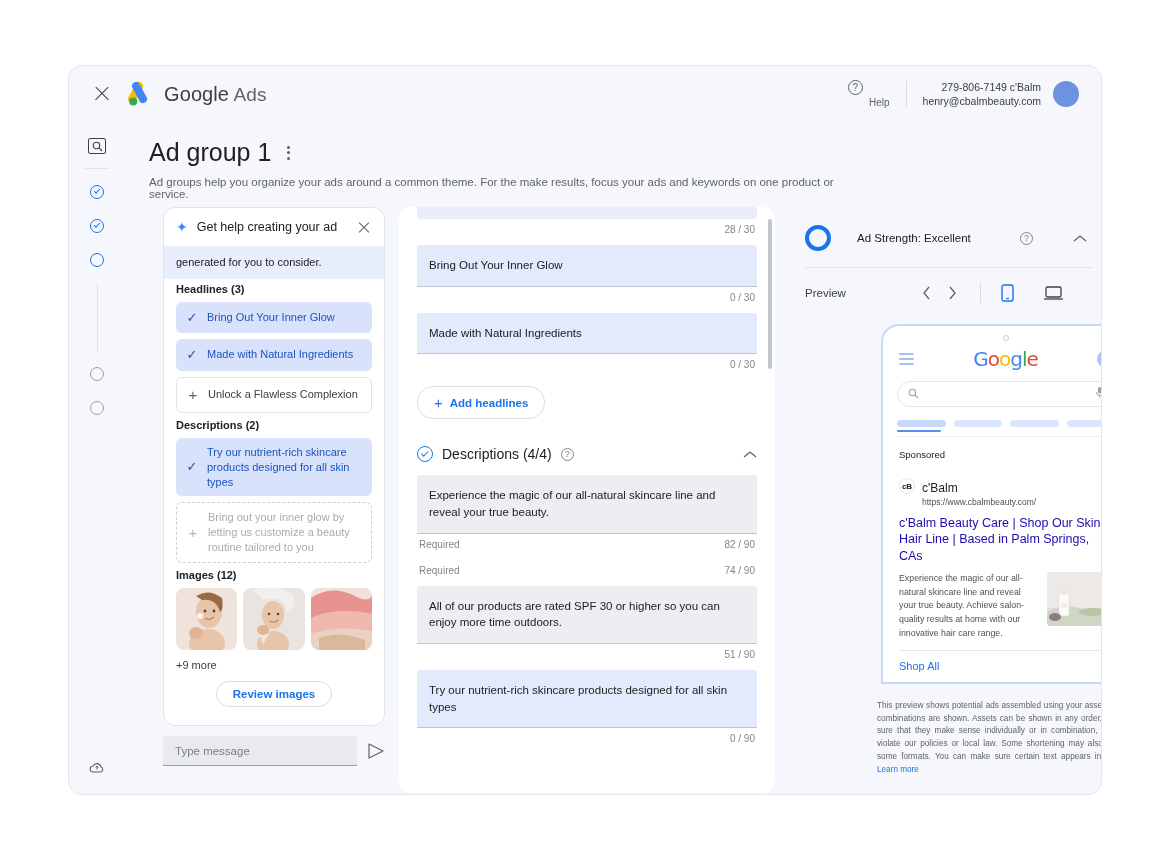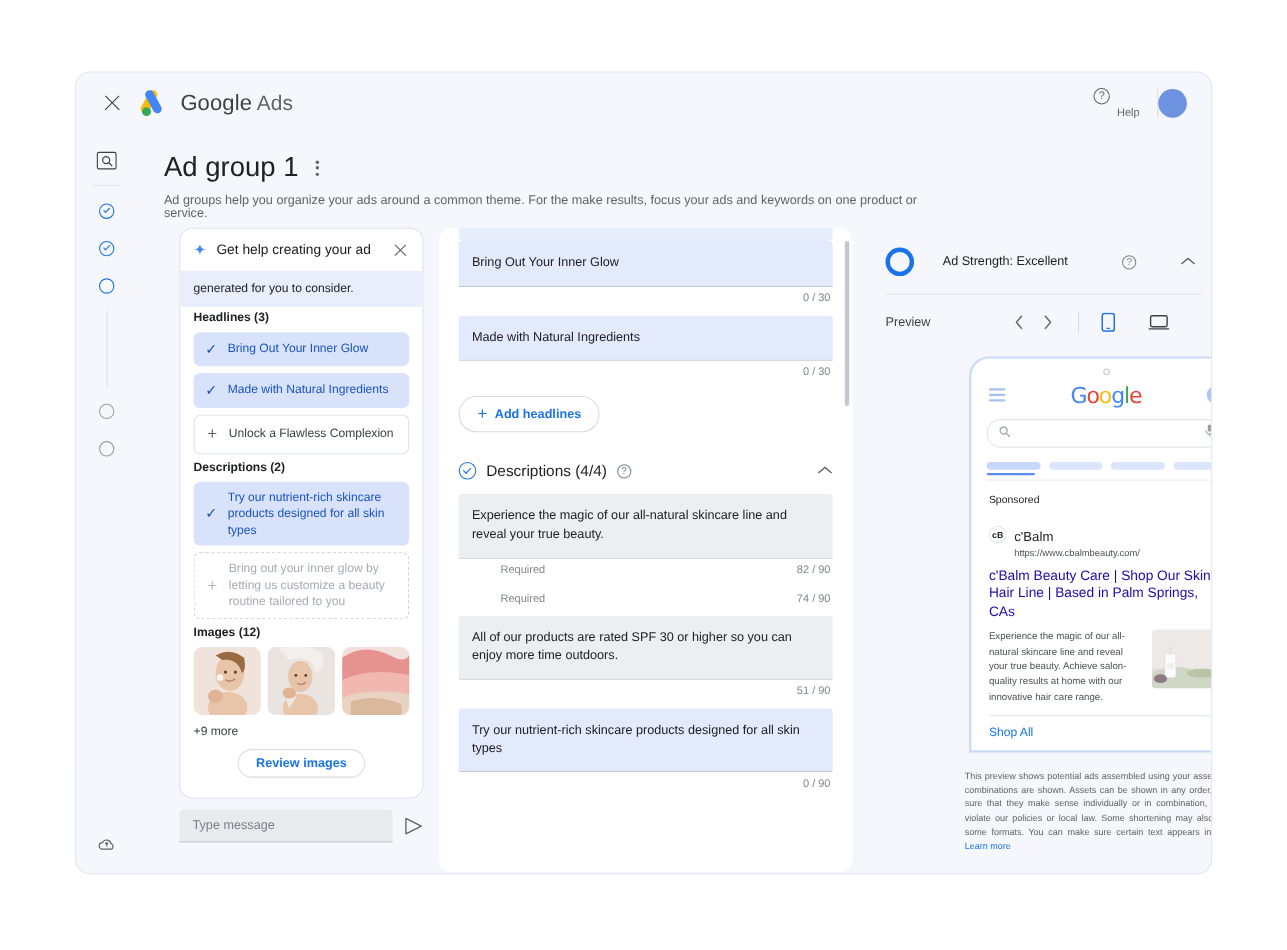--- a/index.html
+++ b/index.html
@@ -165,21 +165,21 @@
   
   .col-main {
     position: absolute; left: 330px; top: 141px;
     width: 376px; height: 586px;
     background: #fff; border-radius: 12px;
     overflow: hidden;
   }
   .main-scroll { padding: 0 18px; position: relative; }
   .cut-box { height: 14px; background: #e8edfa; border-radius: 0 0 4px 4px; margin-top: -2px; }
   .counter { text-align: right; font-size: 10px; color: #80868b; padding: 5px 2px 10px; }
-  .counter.left-pair { display: flex; justify-content: space-between; margin-left: 36px; }
+  .counter.left-pair { display: flex; justify-content: space-between; }
   .counter .req { color: #80868b; }
 
   .asset {
     padding: 12px 12px; font-size: 11.5px; color: #202124; line-height: 1.45;
     border-bottom: 1px solid #c0c4cc; border-radius: 3px 3px 0 0;
   }
   .asset.blue { background: #e3eafb; }
   .asset.gray { background: #eceef1; }
 
   .add-btn {
@@ -312,20 +312,24 @@
         <span>Ads</span>
       </span>
     </div>
 
     <div class="topbar-right">
       <div class="help-block">
         <div class="help-circle">?</div>
         <div class="help-label">Help</div>
       </div>
       <div class="divider-v"></div>
+      <div class="acct">
+        <div>279-806-7149 c'Balm</div>
+        <div>henry@cbalmbeauty.com</div>
+      </div>
       <div class="avatar"></div>
     </div>
   </div>
 
   <div class="rail">
     <div class="rail-search">
       <svg width="11" height="11" viewBox="0 0 11 11">
         <circle cx="4.5" cy="4.5" r="3.2" fill="none" stroke="#3c4043" stroke-width="1.1"></circle>
         <line x1="7" y1="7" x2="10" y2="10" stroke="#3c4043" stroke-width="1.1"></line>
       </svg>
@@ -454,20 +458,21 @@
     <span class="send-btn">
       <svg width="18" height="16" viewBox="0 0 18 16">
         <path d="M2 1 L16 8 L2 15 Z" fill="none" stroke="#5f6368" stroke-width="1.2" stroke-linejoin="round"></path>
       </svg>
     </span>
   </div>
 
   <div class="col-main">
     <div class="main-scroll">
       <div class="cut-box"></div>
+      <div class="counter">28 / 30</div>
 
       <div class="asset blue">Bring Out Your Inner Glow</div>
       <div class="counter">0 / 30</div>
 
       <div class="asset blue">Made with Natural Ingredients</div>
       <div class="counter">0 / 30</div>
 
       <button class="add-btn">
         <span class="plus">+</span>
         <span>Add headlines</span>

